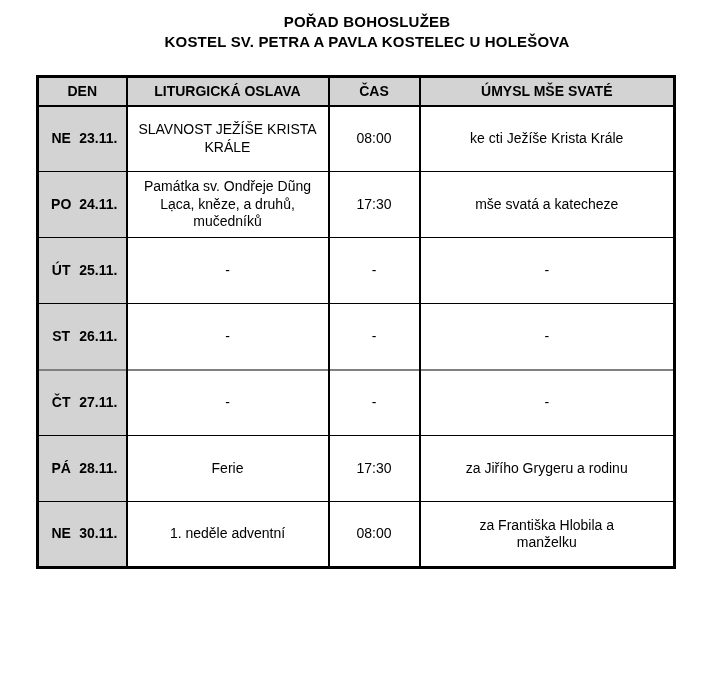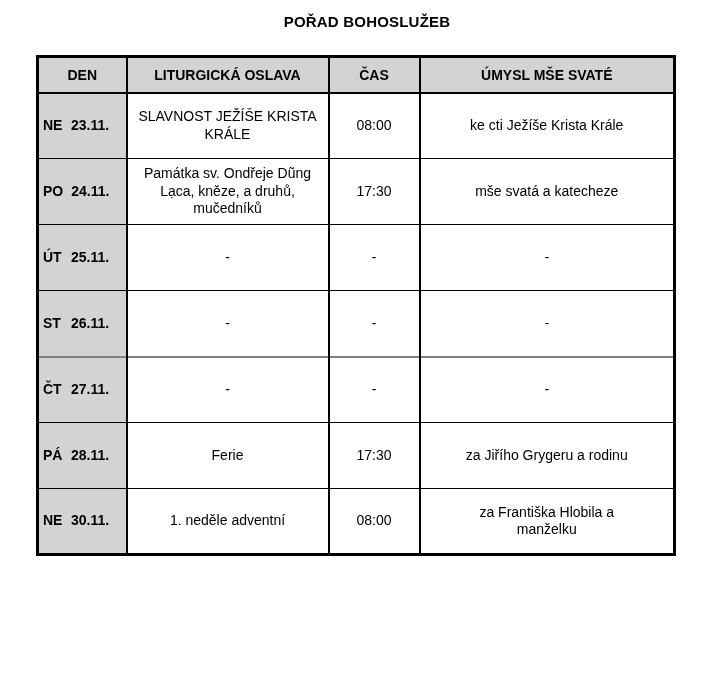--- a/index.html
+++ b/index.html
@@ -29,58 +29,59 @@
     table-layout: fixed;
     width: 637px;
     margin: 23px 0 0 36px;
     border: 3px solid var(--border);
   }
   .schedule th {
     background: var(--header_bg);
     font-weight: bold;
     font-size: 14px;
     text-align: center;
-    height: 36px;
+    height: 29px;
     padding: 1px 2px;
     border-left: 2px solid var(--border);
     border-bottom: 2px solid var(--border);
   }
   .schedule td {
     font-size: 14px;
     text-align: center;
     vertical-align: middle;
     height: 66px;
     line-height: 1.25;
     border-left: 2px solid var(--border);
     border-top: 1px solid var(--border);
   }
   .schedule th:first-child,
   .schedule td:first-child { border-left: none; }
 
   td.day-cell {
     background: var(--header_bg);
     font-weight: bold;
-    text-align: left;
+    text-align: center;
     padding-left: 4px;
     white-space: nowrap;
   }
   .day-abbrev { display: inline-block; min-width: 20px; }
   .day-date { margin-left: 8px; }
 
   td.celebration-cell { padding: 2px 0; }
   td.time-cell { padding: 2px 4px; }
   td.intention-cell { padding: 2px 28px; }
 
   tr.divider-top td { border-top: 2px solid var(--divider); }
 </style>
 </head>
 <body>
 
 <div class="title-block">
   <div class="title-bold">POŘAD BOHOSLUŽEB</div>
+  <div class="title-bold">KOSTEL SV. PETRA A PAVLA KOSTELEC U HOLEŠOVA</div>
 </div>
 
 <table class="schedule">
   <colgroup>
     <col style="width:89px">
       <col style="width:202px">
       <col style="width:91px">
       <col style="width:255px">
   </colgroup>
   <thead>

